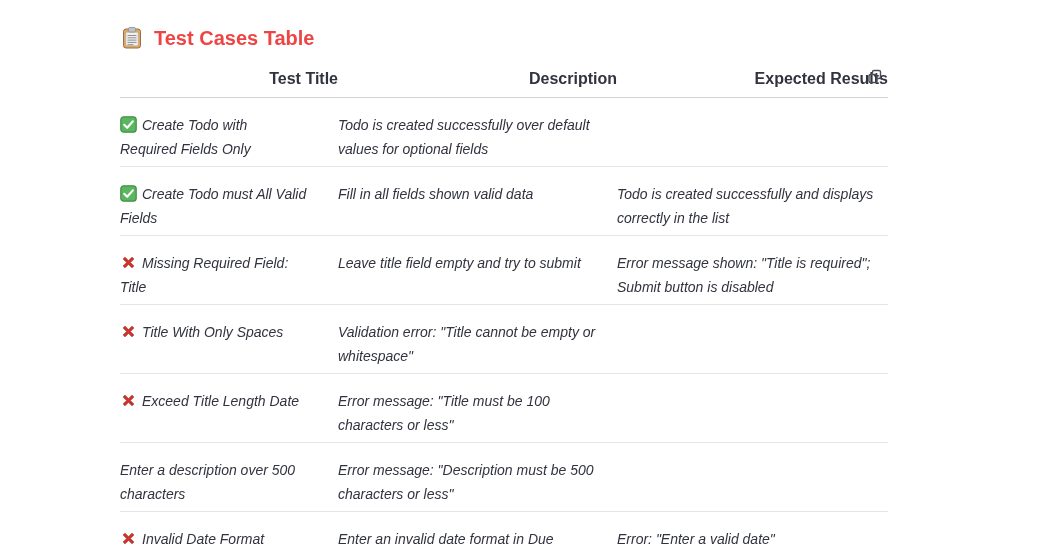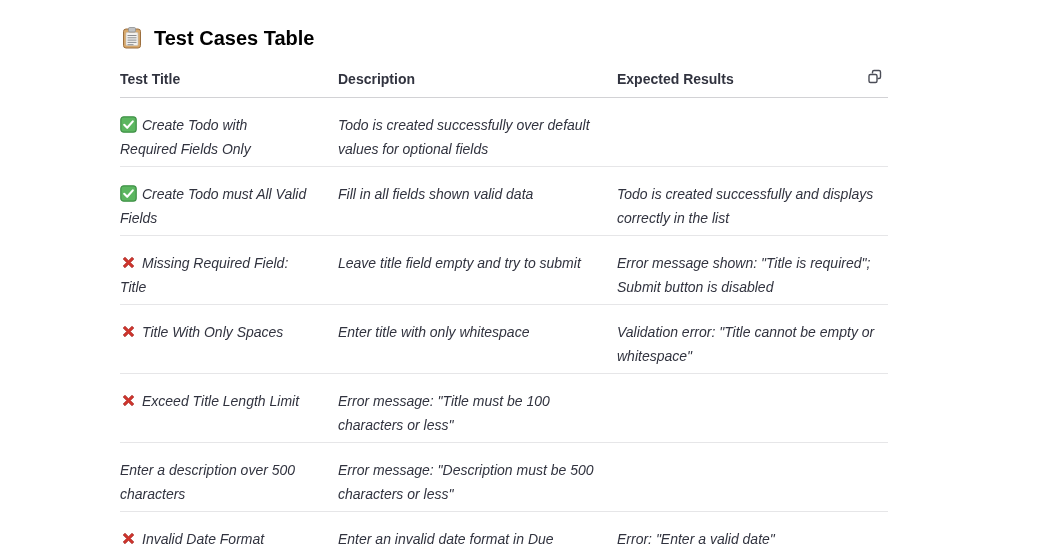--- a/index.html
+++ b/index.html
@@ -16,36 +16,37 @@
     width: 768px;
     padding-top: 24px;
   }
   .page-title {
     display: flex;
     align-items: center;
     gap: 10px;
     font-size: 20px;
     font-weight: 700;
     line-height: 28px;
-    color: #000000;
+    color: #ef4444;
   }
   .page-title .emoji-icon { display: inline-flex; flex: 0 0 auto; }
   .table { width: 768px; margin-top: 14px; }
   .thead {
     display: grid;
     grid-template-columns: 218px 279px 271px;
     position: relative;
     border-bottom: 1px solid rgba(49,51,63,0.22);
     padding-bottom: 9px;
   }
   .th {
-    font-size: 14px;
+    font-size: 16px;
     font-weight: 700;
     line-height: 18px;
     padding-top: 4px;
+    text-align: right;
   }
   .copy-btn {
     position: absolute;
     right: 1px; top: 0px;
     width: 24px; height: 24px;
     border: none;
     background: transparent;
     cursor: pointer;
     display: flex; align-items: center; justify-content: center;
   }
@@ -129,27 +130,26 @@
     <div class="td title"><span class="status-icon"><svg width="17" height="17" viewBox="0 0 17 17">
                 <path d="M3.2 5.0 L5.0 3.2 L8.5 6.7 L12.0 3.2 L13.8 5.0 L10.3 8.5 L13.8 12.0 L12.0 13.8 L8.5 10.3 L5.0 13.8 L3.2 12.0 L6.7 8.5 Z" fill="#d1342c" stroke="#a11f1a" stroke-width="0.7" stroke-linejoin="round"></path>
               </svg></span><span class="title-text">Missing Required Field: Title</span></div>
     <div class="td desc">Leave title field empty and try to submit</div>
     <div class="td expected">Error message shown: "Title is required"; Submit button is disabled</div>
   </div>
         <div class="tr">
     <div class="td title"><span class="status-icon"><svg width="17" height="17" viewBox="0 0 17 17">
                 <path d="M3.2 5.0 L5.0 3.2 L8.5 6.7 L12.0 3.2 L13.8 5.0 L10.3 8.5 L13.8 12.0 L12.0 13.8 L8.5 10.3 L5.0 13.8 L3.2 12.0 L6.7 8.5 Z" fill="#d1342c" stroke="#a11f1a" stroke-width="0.7" stroke-linejoin="round"></path>
               </svg></span><span class="title-text">Title With Only Spaces</span></div>
-    <div class="td desc">Enter title with only whitespace</div>
     <div class="td expected">Validation error: "Title cannot be empty or whitespace"</div>
   </div>
         <div class="tr">
     <div class="td title"><span class="status-icon"><svg width="17" height="17" viewBox="0 0 17 17">
                 <path d="M3.2 5.0 L5.0 3.2 L8.5 6.7 L12.0 3.2 L13.8 5.0 L10.3 8.5 L13.8 12.0 L12.0 13.8 L8.5 10.3 L5.0 13.8 L3.2 12.0 L6.7 8.5 Z" fill="#d1342c" stroke="#a11f1a" stroke-width="0.7" stroke-linejoin="round"></path>
-              </svg></span><span class="title-text">Exceed Title Length Limit</span></div>
+              </svg></span><span class="title-text">Exceed Title Length Date</span></div>
     <div class="td expected">Error message: "Title must be 100 characters or less"</div>
   </div>
         <div class="tr">
     <div class="td desc">Enter a description over 500 characters</div>
     <div class="td expected">Error message: "Description must be 500 characters or less"</div>
   </div>
         <div class="tr">
     <div class="td title"><span class="status-icon"><svg width="17" height="17" viewBox="0 0 17 17">
                 <path d="M3.2 5.0 L5.0 3.2 L8.5 6.7 L12.0 3.2 L13.8 5.0 L10.3 8.5 L13.8 12.0 L12.0 13.8 L8.5 10.3 L5.0 13.8 L3.2 12.0 L6.7 8.5 Z" fill="#d1342c" stroke="#a11f1a" stroke-width="0.7" stroke-linejoin="round"></path>
               </svg></span><span class="title-text">Invalid Date Format</span></div>

